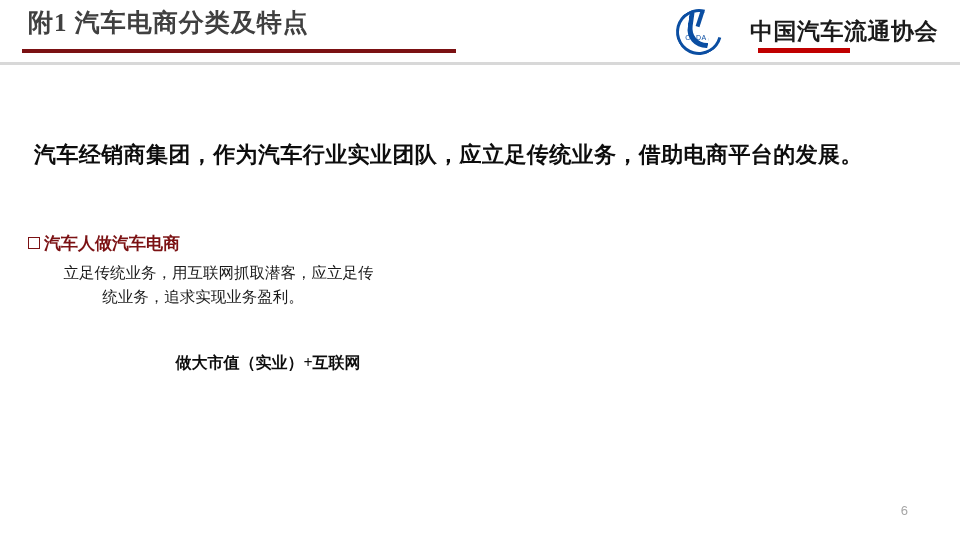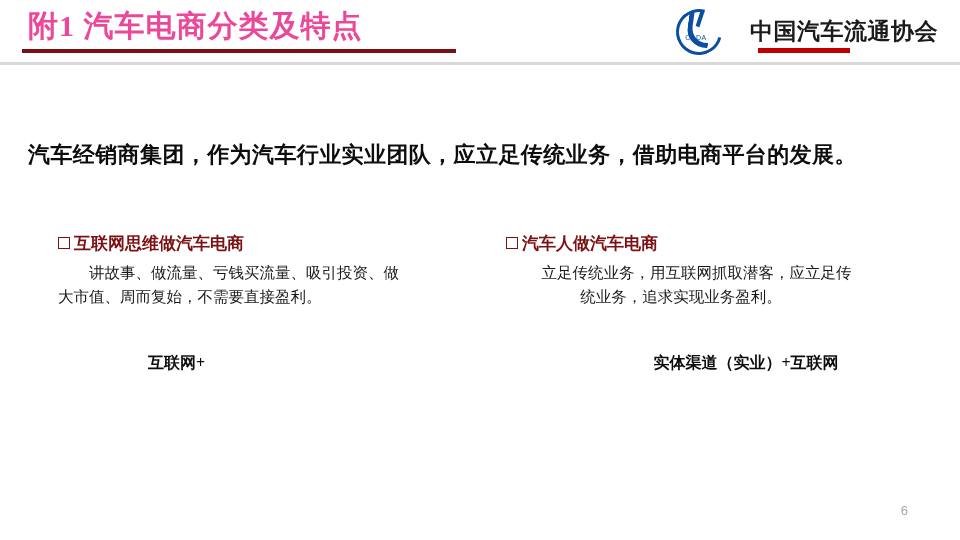--- a/index.html
+++ b/index.html
@@ -20,23 +20,23 @@
     position: absolute;
     left: 0;
     top: 0;
     width: 960px;
     height: 62px;
   }
   .title-text {
     position: absolute;
     left: 28px;
     top: 6px;
-    font-size: 30px;
-    font-weight: bold;
-    color: #ec4899;
+    font-size: 25px;
+    font-weight: bold;
+    color: #404040;
     letter-spacing: 1px;
     white-space: nowrap;
     font-family: "Liberation Serif", "DejaVu Serif", serif;
   }
   .title-rule {
     position: absolute;
     left: 22px;
     top: 49px;
     width: 434px;
     height: 4px;
@@ -125,21 +125,21 @@
     left: 8px;
     bottom: -6px;
     width: 92px;
     height: 5px;
     background: #c00000;
   }
 
   
   .lead-statement {
     position: absolute;
-    left: 28px;
+    left: 34px;
     top: 140px;
     width: 904px;
     font-size: 22px;
     font-weight: bold;
     color: #0d0d0d;
     letter-spacing: 0.4px;
     white-space: nowrap;
   }
 
   
@@ -226,34 +226,26 @@
       <div class="logo-underline"></div>
     </div>
   </div>
 </div>
 <div class="header-rule"></div>
 
 <div class="lead-statement">汽车经销商集团，作为汽车行业实业团队，应立足传统业务，借助电商平台的发展。</div>
 
 <div class="columns">
 
-  <div class="column left">
-    <div class="col-heading">
-      <span class="bullet-square"></span>
-      <span>互联网思维做汽车电商</span>
-    </div>
-    <div class="col-body">讲故事、做流量、亏钱买流量、吸引投资、做大市值、周而复始，不需要直接盈利。</div>
-    <div class="col-footer left-pad">互联网+</div>
-  </div>
 
   <div class="column right">
     <div class="col-heading">
       <span class="bullet-square"></span>
       <span>汽车人做汽车电商</span>
     </div>
     <div class="col-body">立足传统业务，用互联网抓取潜客，应立足传统业务，追求实现业务盈利。</div>
-    <div class="col-footer right-pad">实体渠道（实业）+互联网</div>
+    <div class="col-footer right-pad">做大市值（实业）+互联网</div>
   </div>
 
 </div>
 
 <div class="page-number">6</div>
 <div class="footer-bar"></div>
 
 </body></html>

